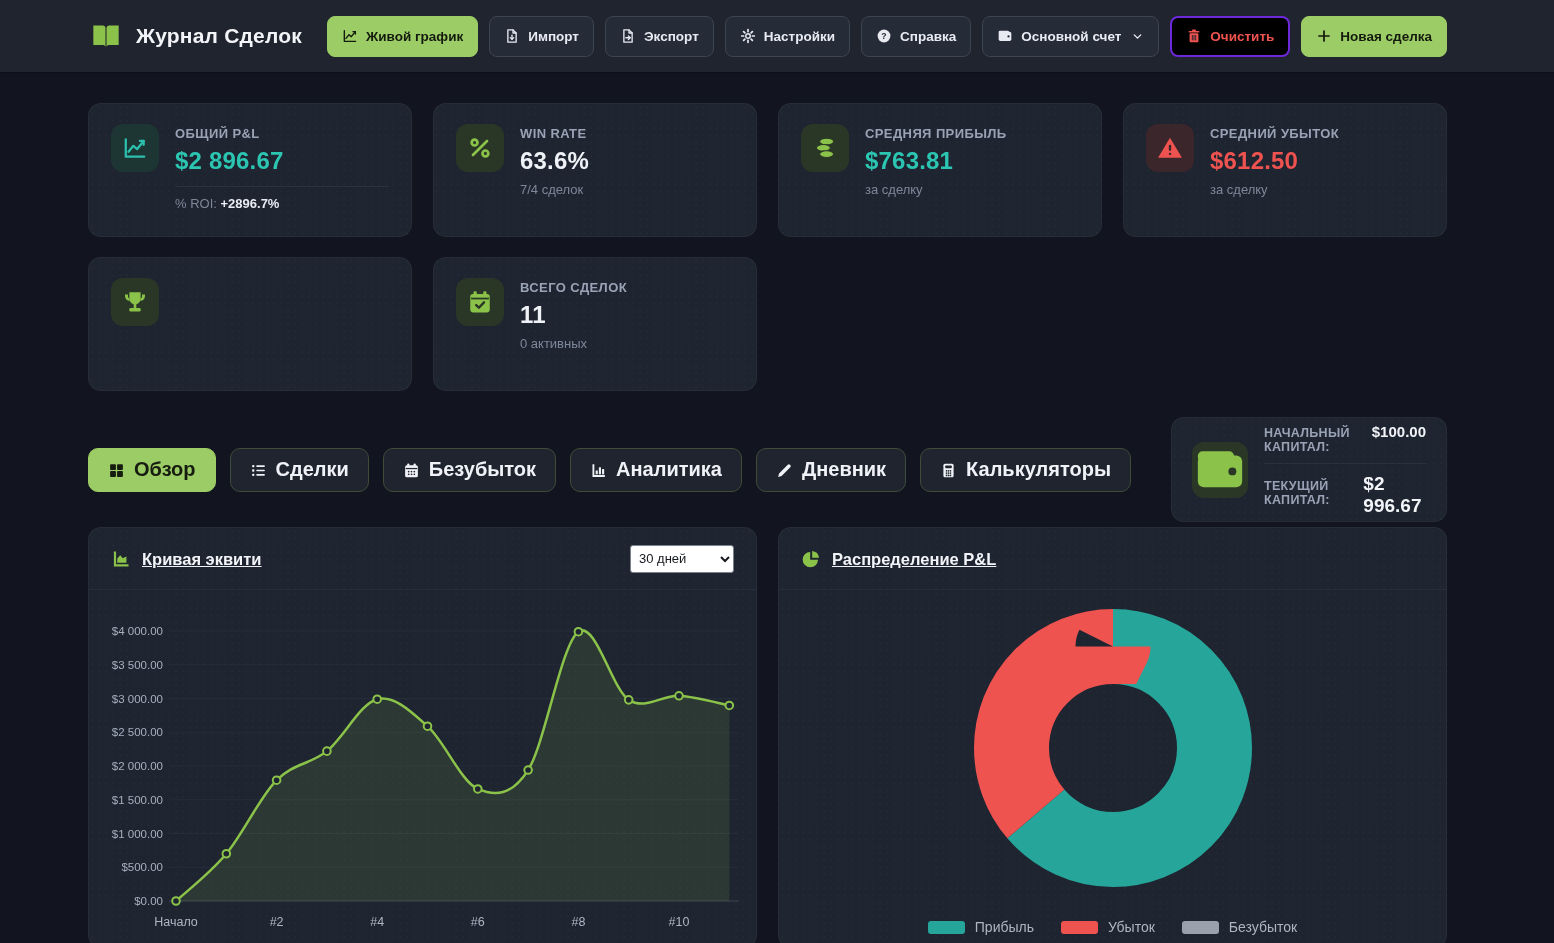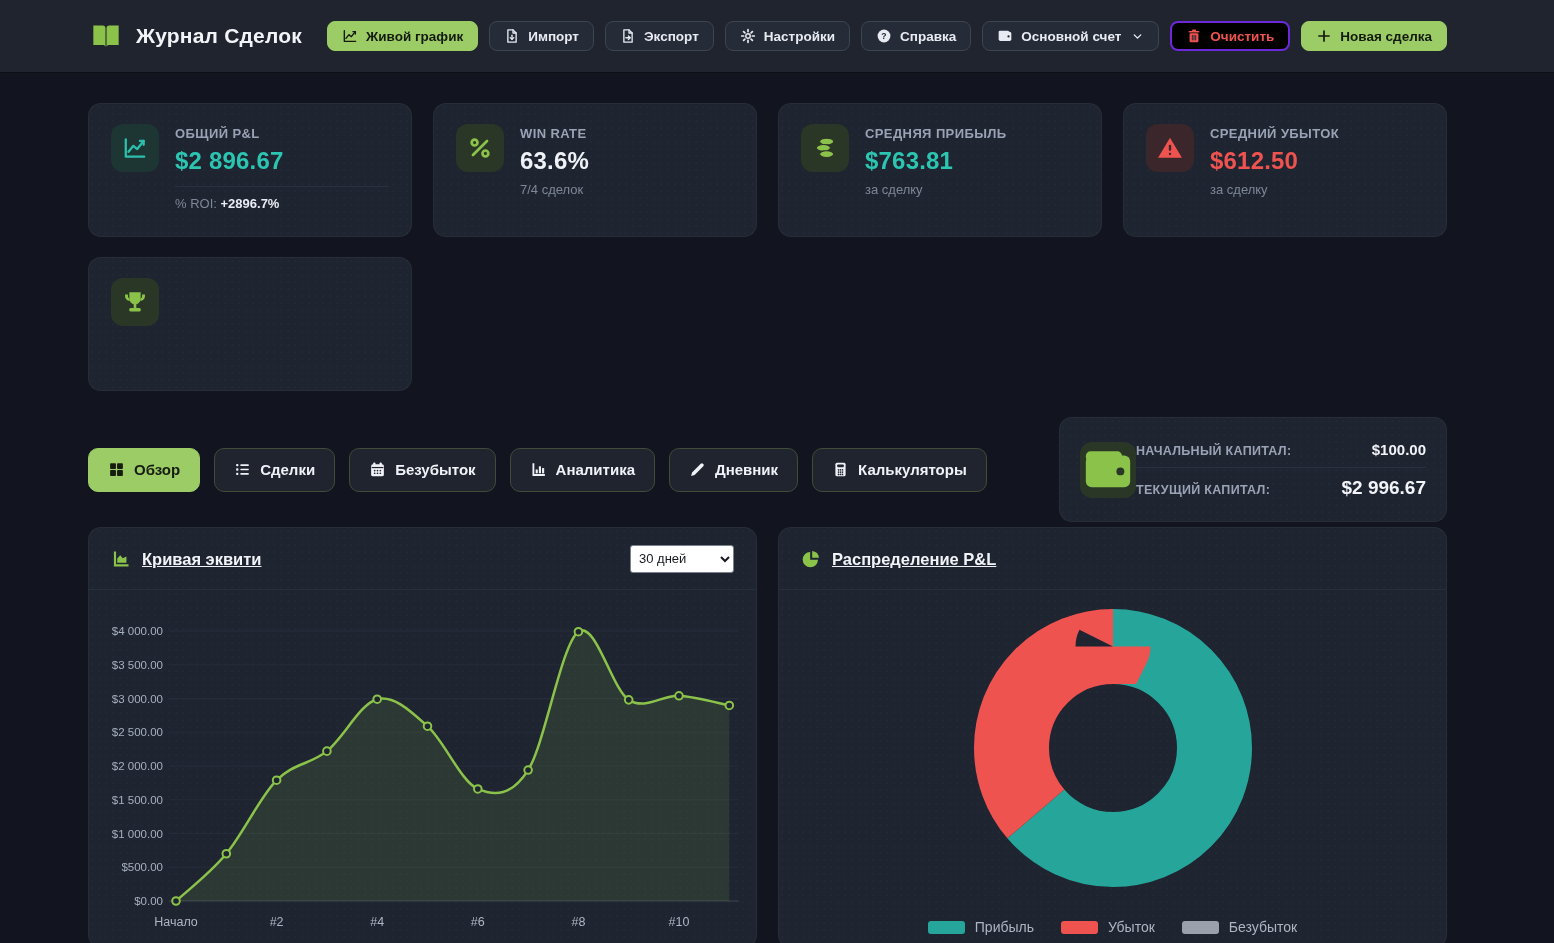--- a/index.html
+++ b/index.html
@@ -12,21 +12,21 @@
 
   
   .topbar { height:73px; background:#20242f; border-bottom:1px solid #0c0f16; }
   .topbar-inner { display:flex; align-items:center; justify-content:space-between; height:100%; }
   .brand { display:flex; align-items:center; gap:12px; }
   .brand-icon { width:36px; height:32px; color:#8bc34a; display:inline-block; }
   .brand-icon svg { width:100%; height:100%; }
   .brand-title { font-size:21px; font-weight:700; color:#f2f4f8; letter-spacing:.2px; }
   .actions { display:flex; align-items:center; gap:11px; }
   .btn {
-    display:inline-flex; align-items:center; gap:8px; height:30px; padding:0 14px;
+    display:inline-flex; align-items:center; gap:8px; height:41px; padding:0 14px;
     border-radius:8px; font-size:13.5px; font-weight:700; cursor:pointer;
     background:#262b38; border:1px solid #3d4452; color:#e8ebf2;
     font-family:inherit;
   }
   .btn .icon { width:16px; height:16px; display:inline-block; }
   .btn .icon svg { width:100%; height:100%; }
   .btn.primary { background:#9ccc65; border:1px solid #9ccc65; color:#141a0e; }
   .btn.danger  { background:#000000; border:2px solid #6d28d9; color:#ef5350; }
   .btn .chev { width:13px; height:13px; margin-left:2px; }
   .btn .chev svg { width:100%; height:100%; }
@@ -52,27 +52,27 @@
   .val-teal { color:#2cc5b2; } .val-red { color:#ef5350; } .val-white { color:#eef1f6; }
   .stat-divider { border-top:1px solid #2a3140; margin:11px 0 9px; }
   .stat-sub { font-size:13px; color:#7e8798; margin-top:7px; }
   .stat-sub strong { color:#e9ecf3; font-weight:700; }
 
   
   .band { margin-top:26px; display:flex; align-items:center; justify-content:space-between; min-height:105px; }
   .tabs { display:flex; gap:14px; }
   .tab {
     display:inline-flex; align-items:center; gap:9px; height:44px; padding:0 19px;
-    border-radius:10px; font-size:15px; font-weight:700; cursor:pointer; font-family:inherit;
+    border-radius:10px; font-size:20px; font-weight:700; cursor:pointer; font-family:inherit;
     background:#1f242f; border:1px solid #404b38; color:#f0f2f7;
   }
   .tab .icon { width:17px; height:17px; }
   .tab .icon svg { width:100%; height:100%; }
   .tab.active { background:#9ccc65; border-color:#9ccc65; color:#171c10; }
-  .capital-card { width:388px; height:105px; padding:16px 20px; display:flex; align-items:center; }
+  .capital-card { width:276px; height:105px; padding:16px 20px; display:flex; align-items:center; gap:16px; }
   .cap-icon { width:56px; height:56px; border-radius:12px; background:#2b3726; color:#8bc34a;
     display:flex; align-items:center; justify-content:center; flex:0 0 56px; }
   .cap-rows { flex:1; }
   .cap-row { display:flex; align-items:baseline; justify-content:space-between; }
   .cap-label { font-size:12.5px; font-weight:600; color:#9aa3b5; letter-spacing:.3px; }
   .cap-value { font-size:15px; font-weight:800; color:#f2f4f8; }
   .cap-row.cur .cap-value { font-size:19px; }
   .cap-div { border-top:1px solid #2a3140; margin:9px 0; }
 
   
@@ -246,20 +246,36 @@
       </div>
       <div class="card stat-card">
         <div class="stat-icon tint-lime">
           <span class="icon"><svg viewBox="0 0 24 24" fill="currentColor">
               <path d="M6.8 3h10.4v6a5.2 5.2 0 0 1-10.4 0z"></path>
               <path d="M5.5 5H2.8v1.8A4.2 4.2 0 0 0 7 11V9a2.2 2.2 0 0 1-1.5-2z"></path>
               <path d="M18.5 5h2.7v1.8A4.2 4.2 0 0 1 17 11V9a2.2 2.2 0 0 0 1.5-2z"></path>
               <rect x="10.8" y="13.5" width="2.4" height="4"></rect>
               <rect x="6.8" y="17.5" width="10.4" height="3.2" rx="1.2"></rect>
             </svg></span>
+        </div>
+      </div>
+      <div class="card stat-card">
+        <div class="stat-icon tint-lime">
+          <span class="icon"><svg viewBox="0 0 24 24" fill="currentColor">
+              <rect x="3" y="4.6" width="18" height="17" rx="2.6"></rect>
+              <rect x="6" y="2" width="3" height="5" rx="1.3"></rect>
+              <rect x="15" y="2" width="3" height="5" rx="1.3"></rect>
+              <rect x="3.8" y="8" width="16.4" height="1.6" fill="#2b3726"></rect>
+              <path d="M8.5 14.8l2.5 2.5 4.7-5" fill="none" stroke="#2b3726" stroke-width="2.2" stroke-linecap="round" stroke-linejoin="round"></path>
+            </svg></span>
+        </div>
+        <div class="stat-main">
+          <div class="stat-label">ВСЕГО СДЕЛОК</div>
+          <div class="stat-value val-white">11</div>
+          <div class="stat-sub">0 активных</div>
         </div>
       </div>
     </section>
 
   <section class="band">
     <nav class="tabs" id="tabs">
         <button class="tab active">
           <span class="icon"><svg viewBox="0 0 24 24" fill="currentColor">
               <rect x="3" y="3" width="8.2" height="8.2" rx="1.2"></rect>
               <rect x="12.8" y="3" width="8.2" height="8.2" rx="1.2"></rect>

